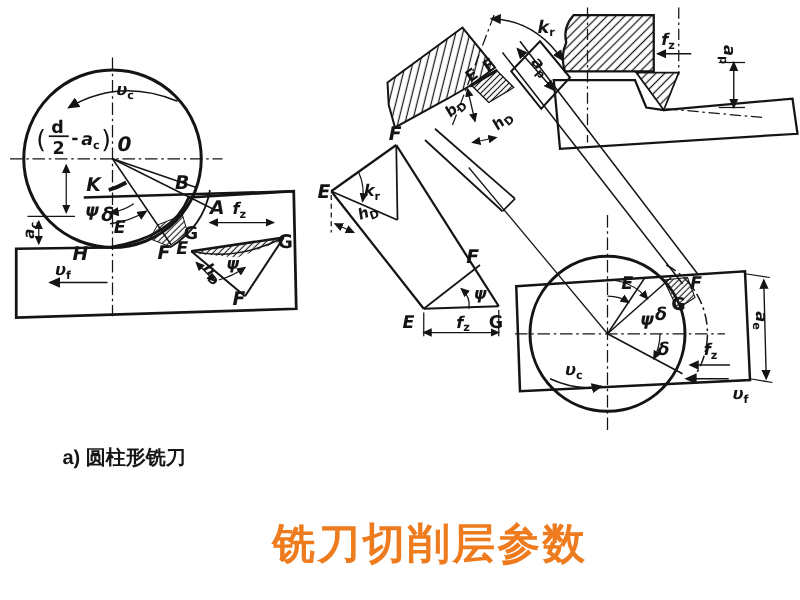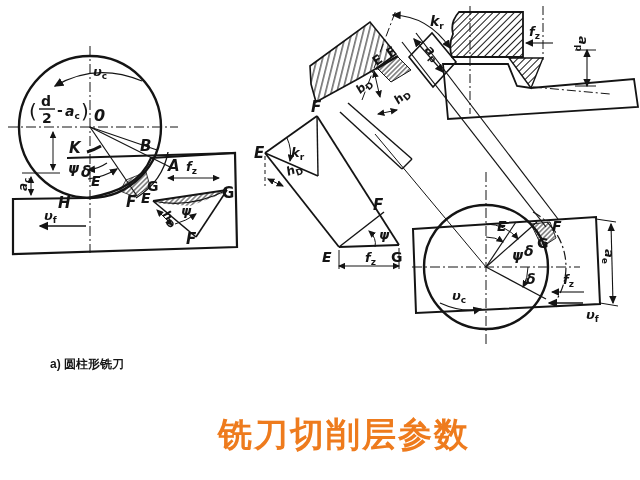--- a/index.html
+++ b/index.html
@@ -3,21 +3,21 @@
 <meta charset="utf-8">
 <style>
   html,body{margin:0;padding:0;background:#ffffff;}
   #stage{position:relative;width:640px;height:480px;background:#ffffff;overflow:hidden;
          font-family:"Liberation Sans","DejaVu Sans",sans-serif;}
   svg{position:absolute;left:0;top:0;}
   svg text{font-family:"DejaVu Sans","Liberation Sans",sans-serif;fill:#141414;}
   .it{font-style:italic;font-weight:bold;}
   .bd{font-weight:bold;}
   .sub{font-size:9px;font-weight:bold;}
-  .caption{position:absolute;color:#161616;font-weight:bold;font-size:12px;
+  .caption{position:absolute;color:#161616;font-weight:bold;font-size:16px;
            font-family:"Liberation Sans","DejaVu Sans",sans-serif;}
   #caption-a{left:50px;top:356px;}
   #caption-b{left:438px;top:356px;}
   #main-title{position:absolute;left:0;top:412px;width:640px;text-align:center;
               font-size:34px;font-weight:bold;letter-spacing:2px;
               font-family:Liberation Sans, sans-serif;padding-left:24px;}
 </style>
 </head>
 <body>
 

